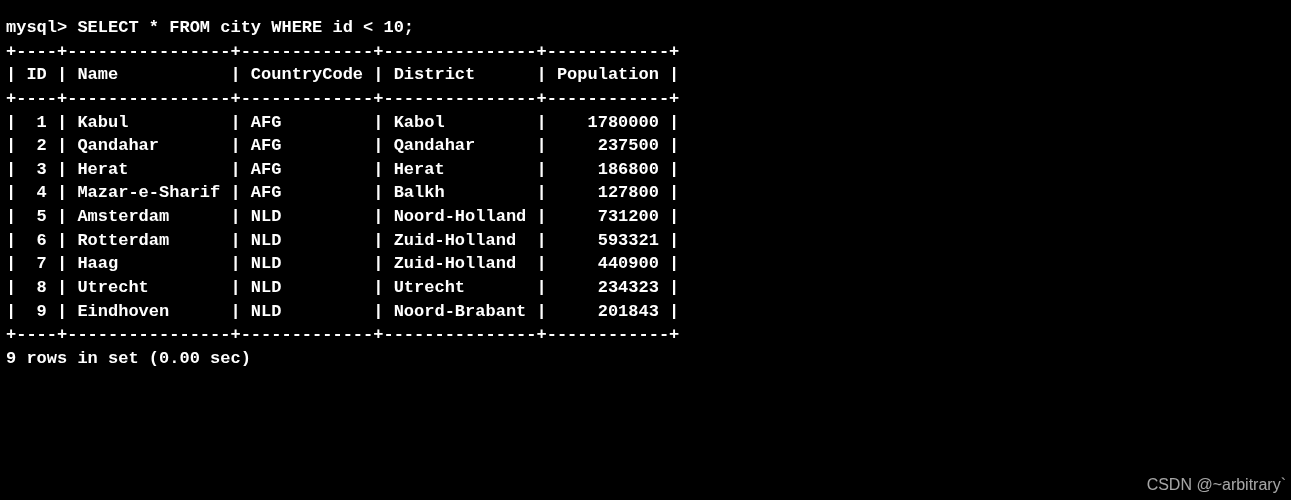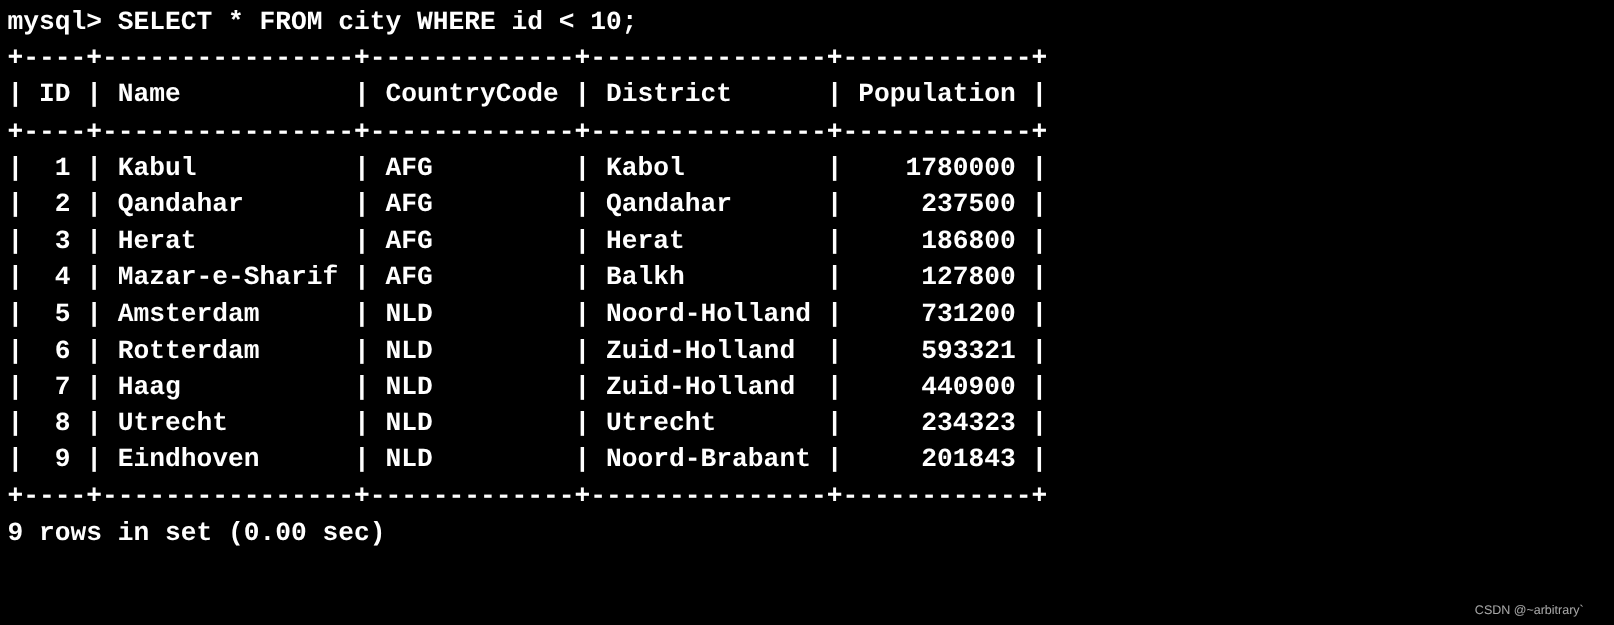--- a/index.html
+++ b/index.html
@@ -10,33 +10,33 @@
       font-family: "Consolas", "Courier New", monospace;
       font-size: 20px;
       font-weight: bold;
       width: 1291px;
       height: 500px;
       overflow: hidden;
       position: relative;
     }
     pre {
       margin: 0;
-      padding: 4px 6px;
+      padding: 16px 6px;
       font-family: "Consolas", "Courier New", monospace;
-      font-size: 21px;
+      font-size: 17px;
       font-weight: bold;
       line-height: 1.39;
       letter-spacing: 0px;
       white-space: pre;
     }
     .watermark {
       position: absolute;
       bottom: 6px;
-      right: 24px;
-      font-size: 10px;
+      right: 5px;
+      font-size: 16px;
       font-weight: normal;
       color: rgba(255,255,255,0.65);
       font-family: Arial, sans-serif;
     }
   </style>
 </head>
 <body>
 
 <pre id="terminal">mysql&gt; SELECT * FROM city WHERE id &lt; 10;
 +----+----------------+-------------+---------------+------------+

